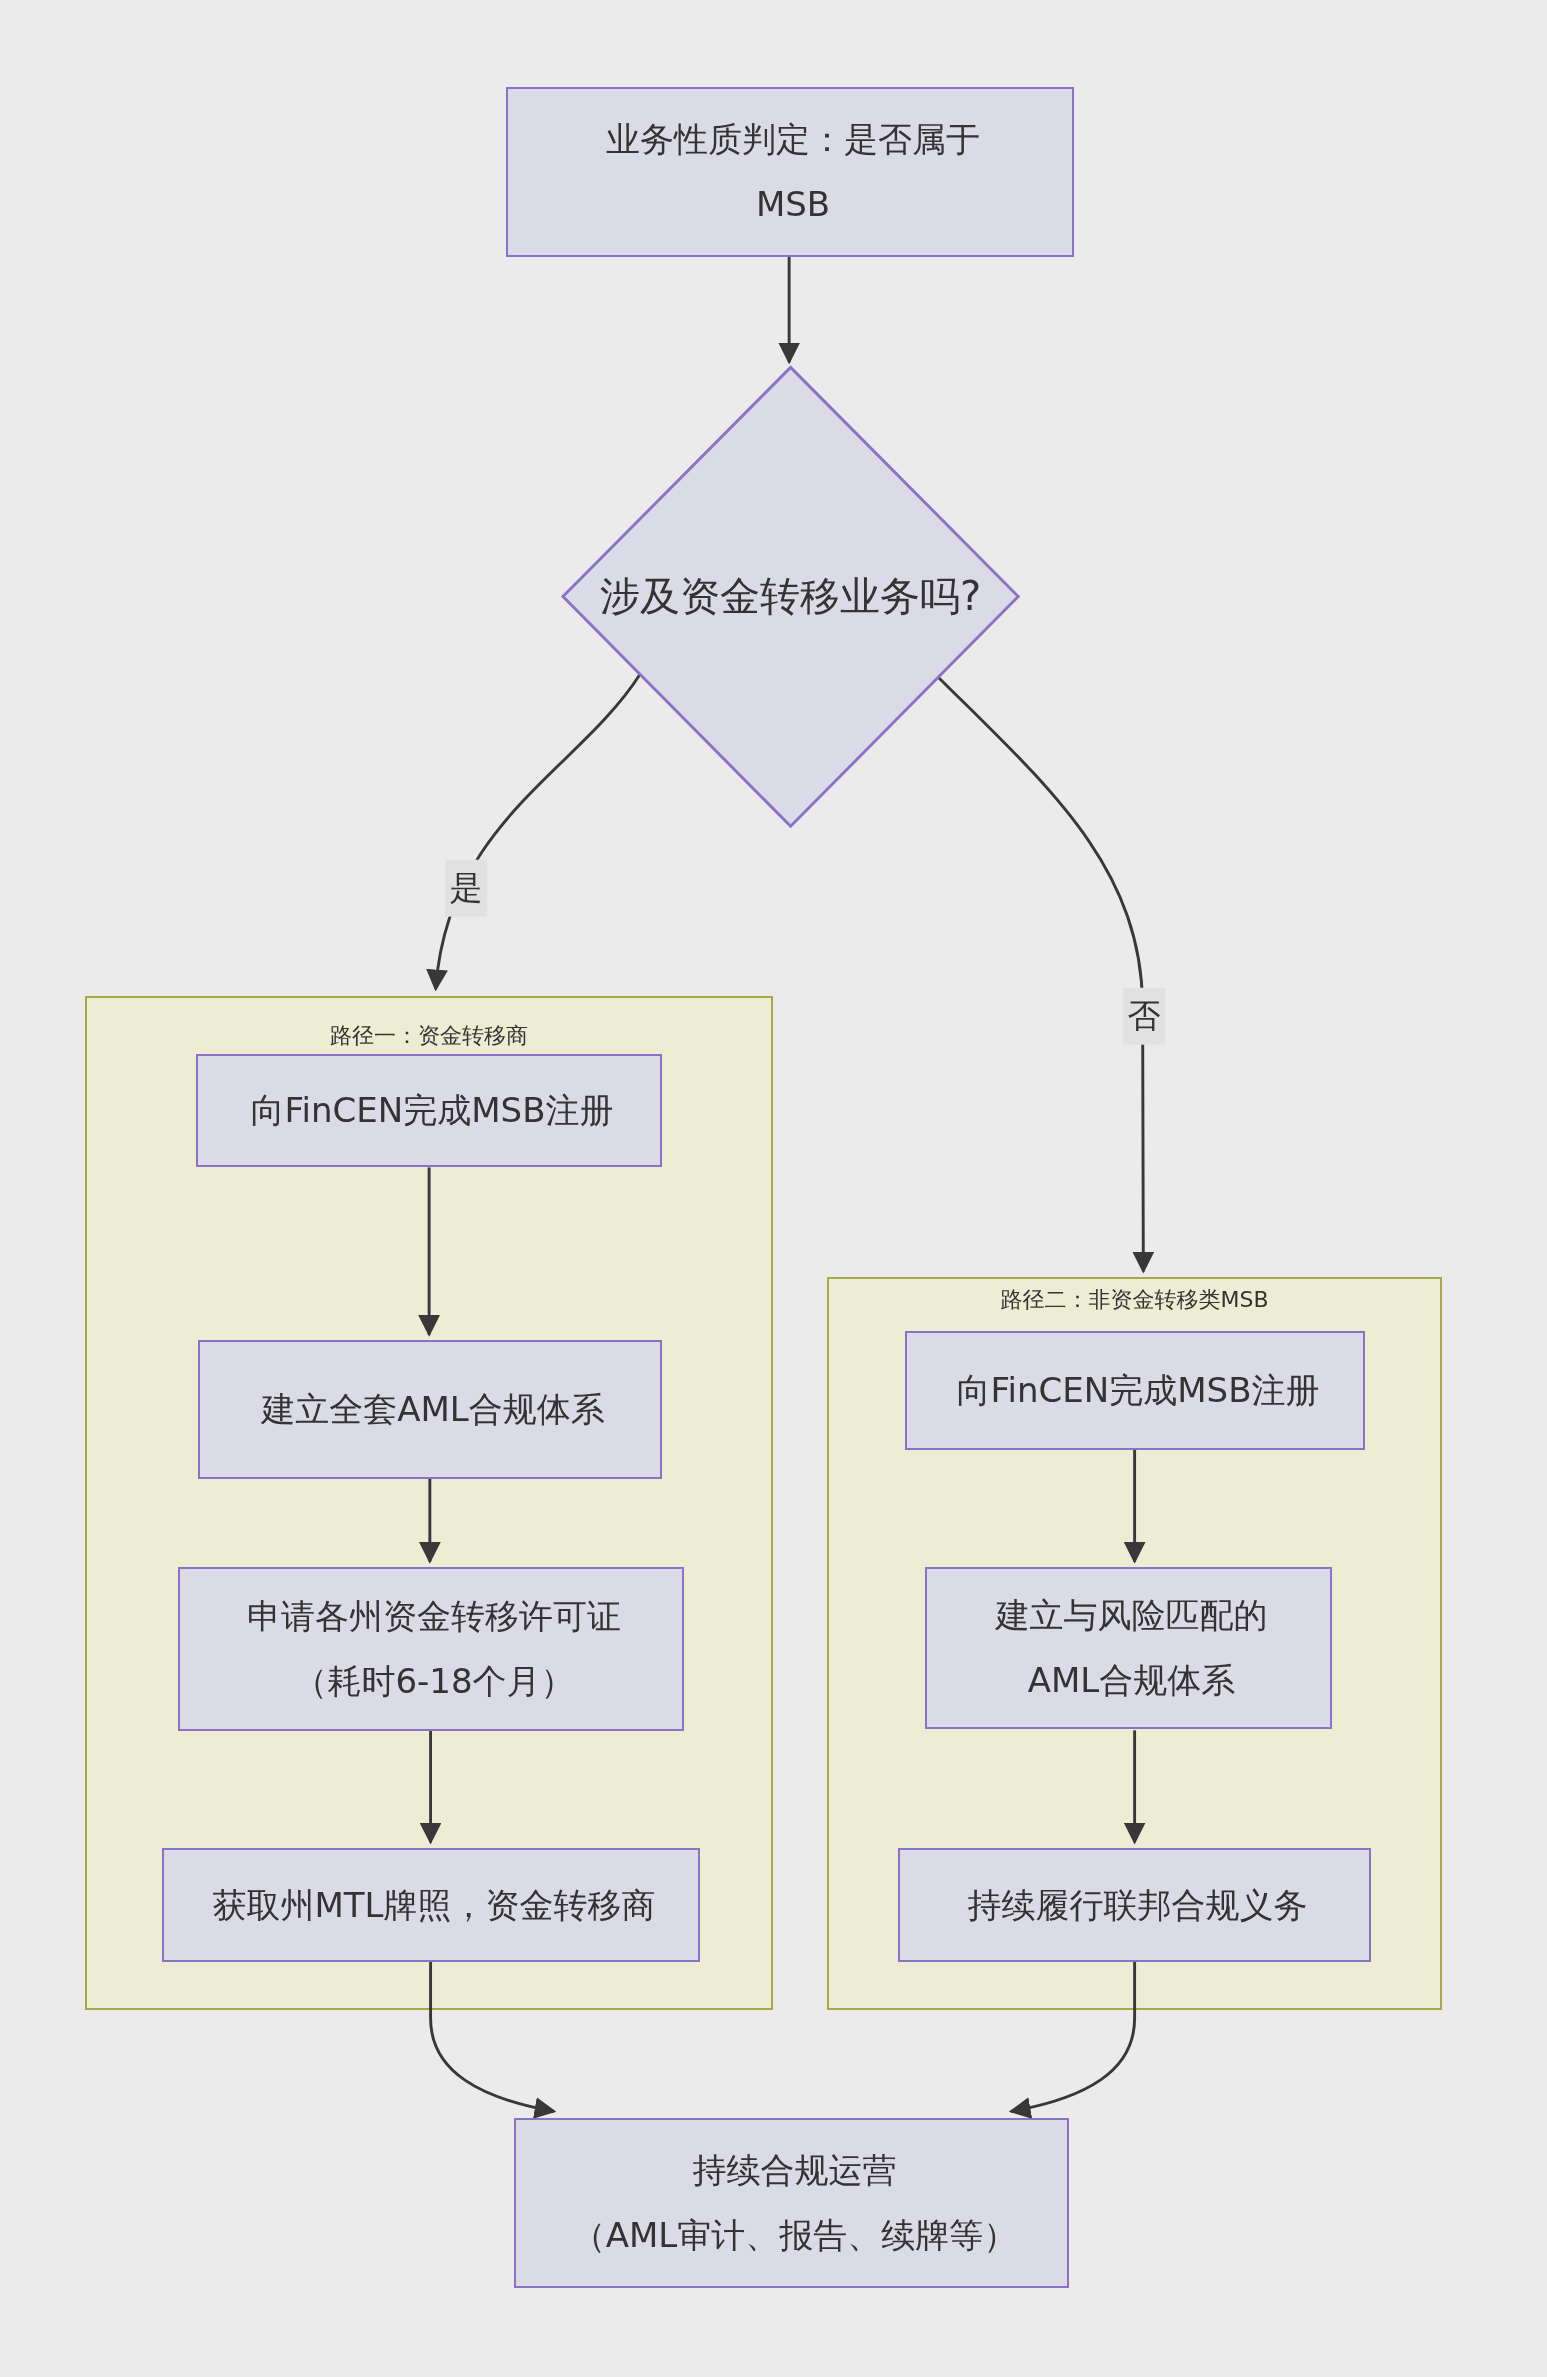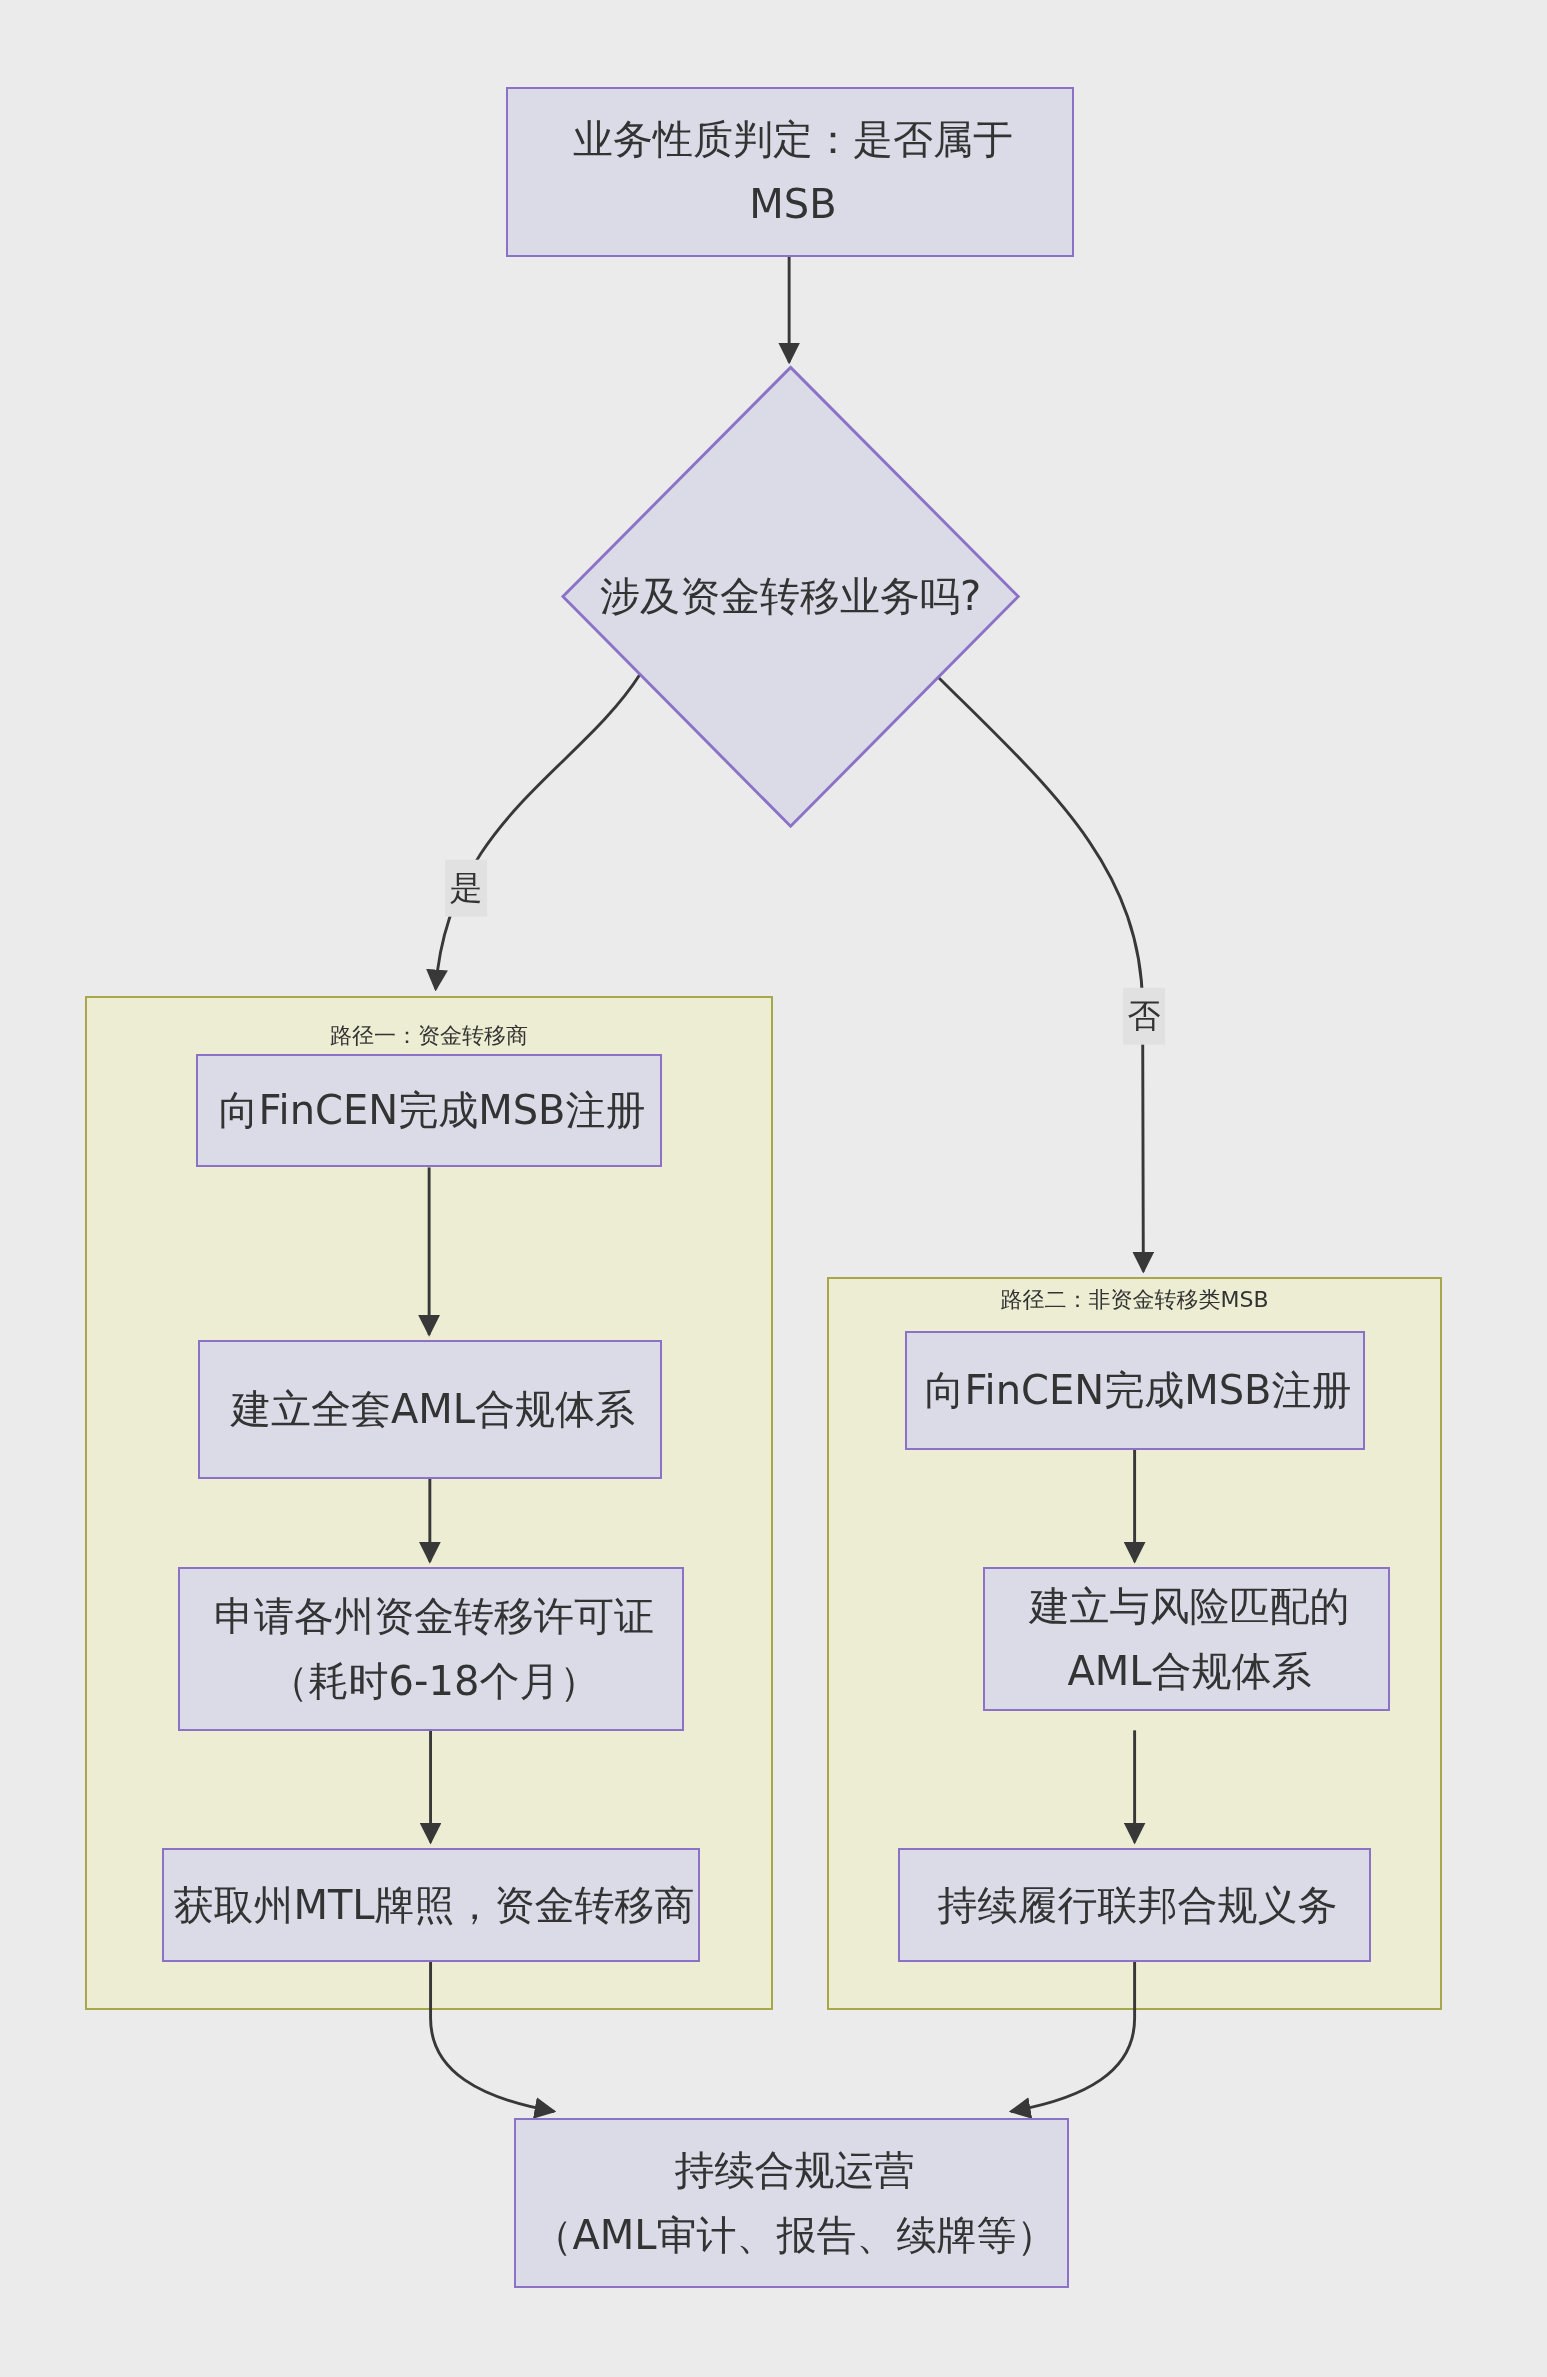--- a/index.html
+++ b/index.html
@@ -14,21 +14,21 @@
     position:absolute;background:#ecedd2;border:2.2px solid #a8a84a;
     box-sizing:border-box;z-index:1;
   }
   .subgraph-title{
     position:absolute;left:0;width:100%;text-align:center;
     font-size:22px;color:#333333;z-index:3;
   }
   .node{
     position:absolute;background:#dbdbe8;border:2.9px solid #8b72c7;
     box-sizing:border-box;display:flex;align-items:center;justify-content:center;
-    text-align:center;font-size:40px;line-height:65px;color:#333333;
+    text-align:center;font-size:34px;line-height:65px;color:#333333;
     white-space:pre-line;z-index:3;padding-left:6px;
   }
   .diamond-text{
     position:absolute;display:flex;align-items:center;justify-content:center;
     text-align:center;font-size:40px;color:#333333;z-index:3;background:transparent;border:none;
   }
   .edge-label{
     position:absolute;transform:translate(-50%,-50%);
     background:#e1e1e1;padding:5.8px 4.4px;font-size:33px;color:#333333;z-index:4;
   }
@@ -74,21 +74,21 @@
 
 <div class="node" style="left:198px;top:1340px;width:464px;height:139px;">建立全套AML合规体系</div>
 
 <div class="node" style="left:178px;top:1567px;width:506px;height:164px;">申请各州资金转移许可证
 （耗时6-18个月）</div>
 
 <div class="node" style="left:162px;top:1848px;width:538px;height:114px;">获取州MTL牌照，资金转移商</div>
 
 <div class="node" style="left:905px;top:1331px;width:460px;height:119px;">向FinCEN完成MSB注册</div>
 
-<div class="node" style="left:983px;top:1567px;width:407px;height:144px;">建立与风险匹配的
+<div class="node" style="left:925px;top:1567px;width:407px;height:162px;">建立与风险匹配的
 AML合规体系</div>
 
 <div class="node" style="left:898px;top:1848px;width:473px;height:114px;">持续履行联邦合规义务</div>
 
 <div class="node" style="left:514px;top:2118px;width:555px;height:170px;">持续合规运营
 （AML审计、报告、续牌等）</div>
 
 <div class="edge-label" style="left:466px;top:888px;">是</div>
 <div class="edge-label" style="left:1144px;top:1016px;">否</div>
 

